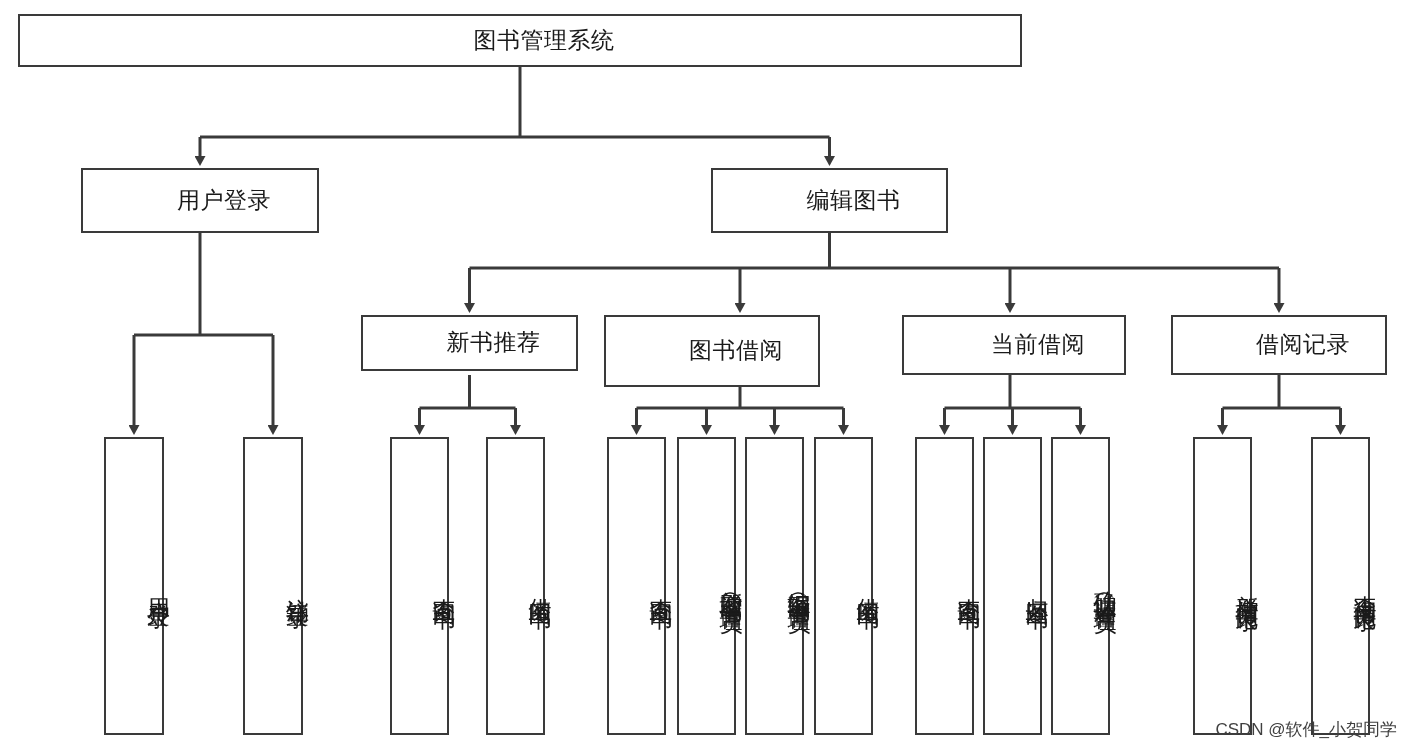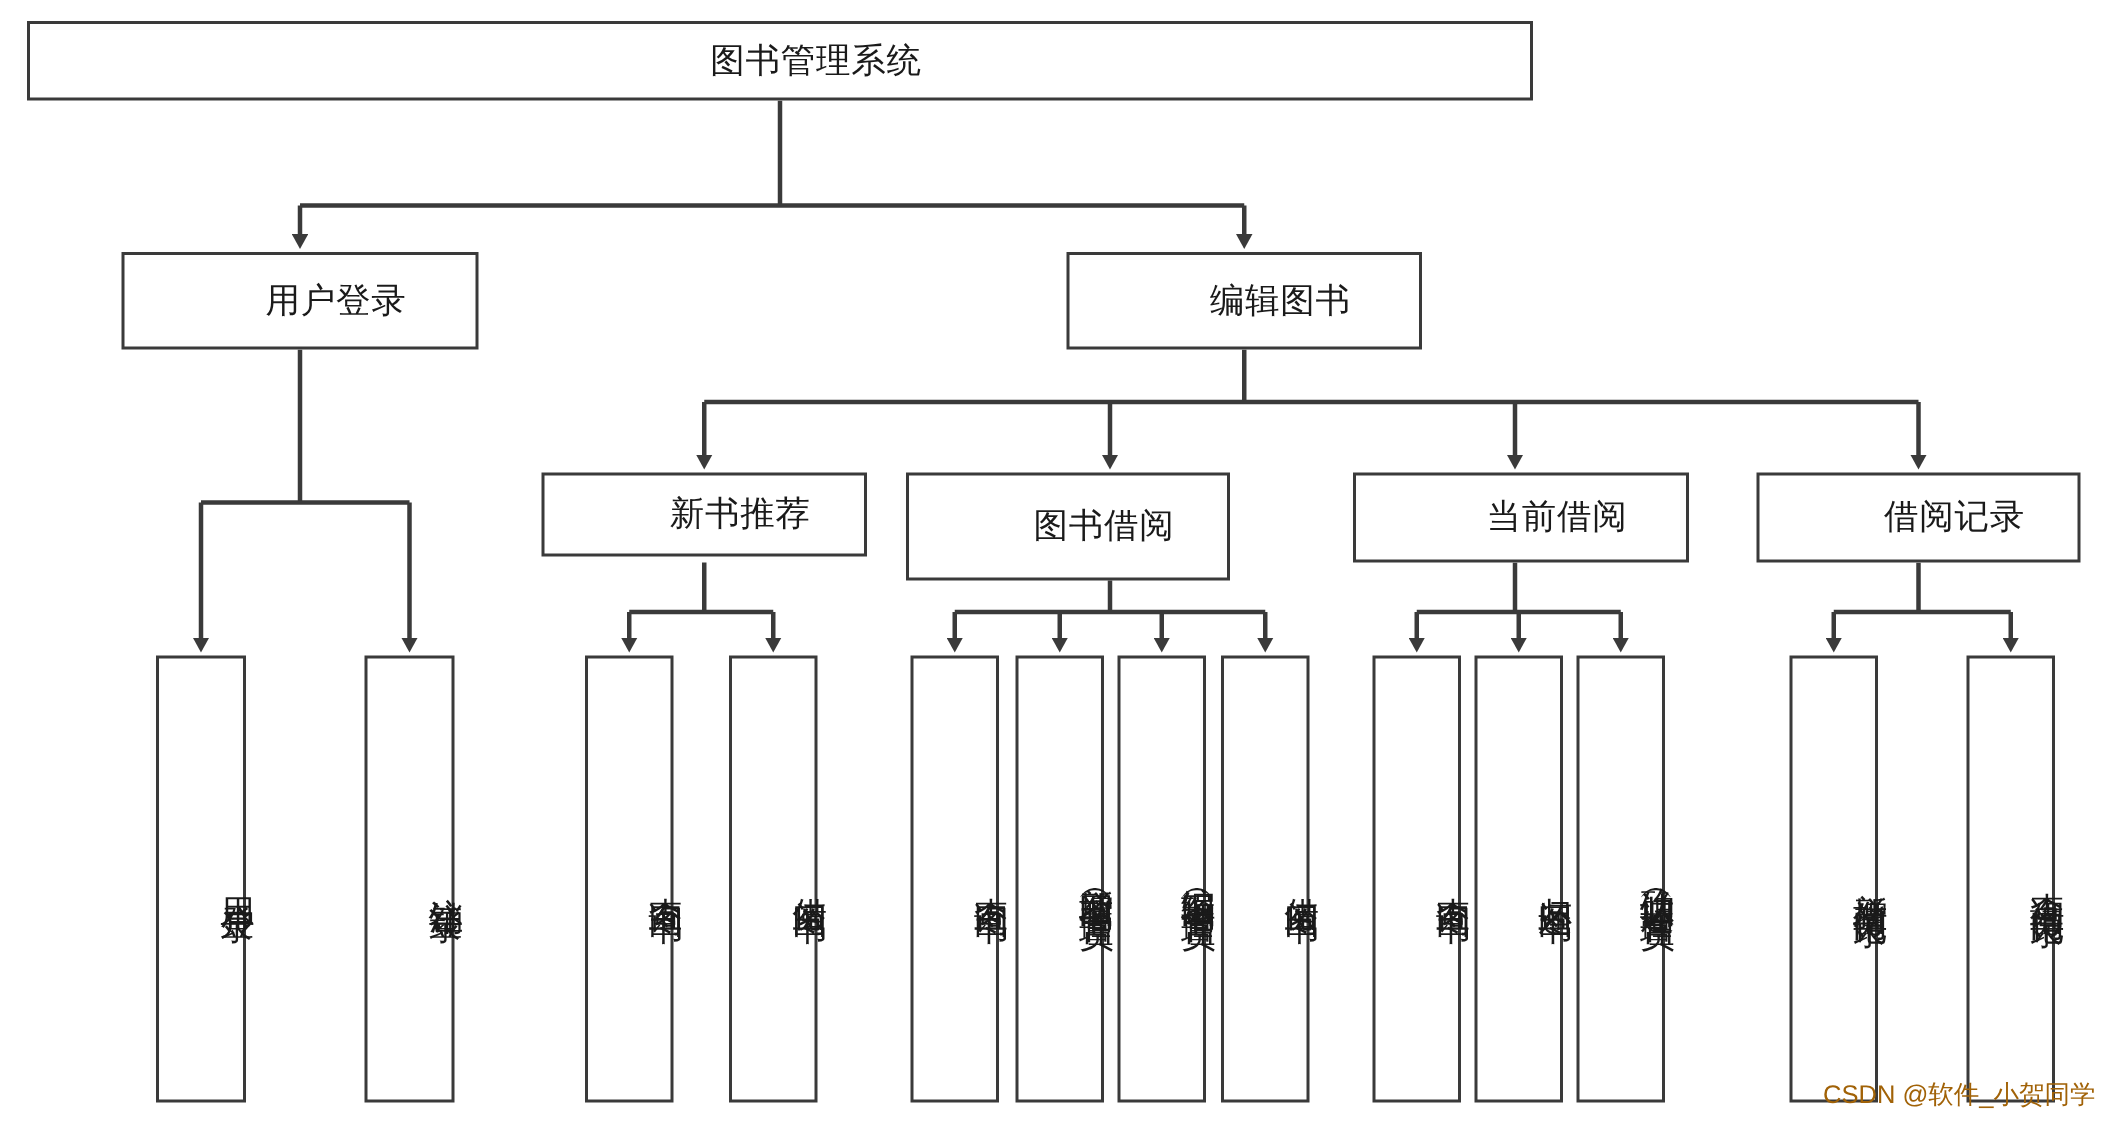--- a/index.html
+++ b/index.html
@@ -53,21 +53,21 @@
     font-size: 23px;
     writing-mode: vertical-rl;
     text-orientation: upright;
     letter-spacing: 3px;
   }
   .watermark {
     position: absolute;
     right: 8px;
     bottom: 6px;
     font-size: 17px;
-    color: #a16207;
+    color: #404040;
     z-index: 6;
     white-space: nowrap;
     font-family: "Liberation Sans", "DejaVu Sans", sans-serif;
   }
 </style>
 </head>
 <body>
 
 <div id="canvas">
 

